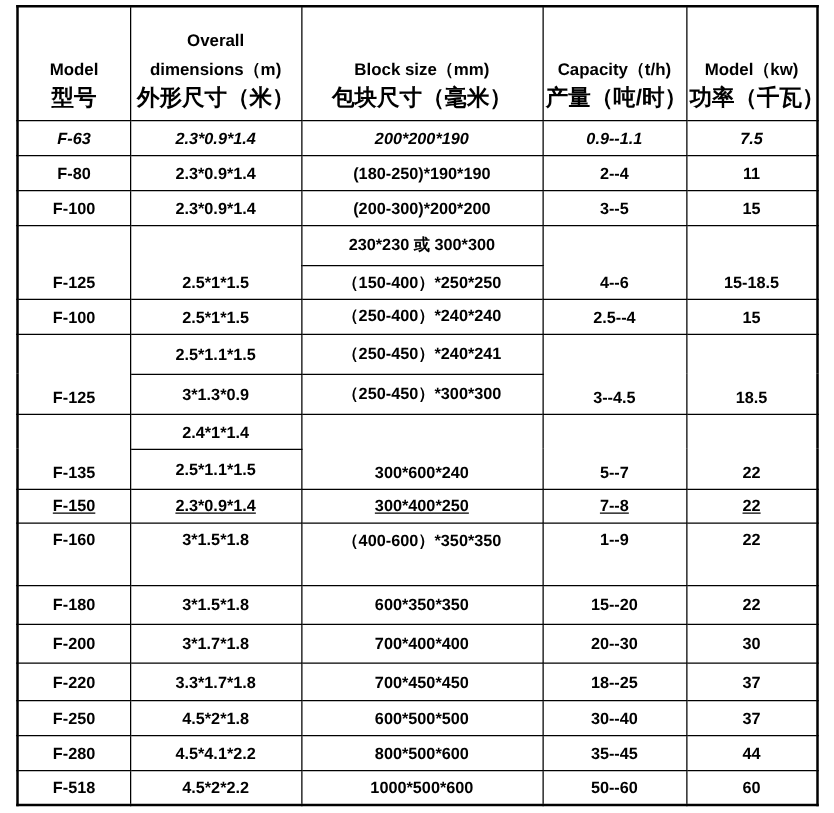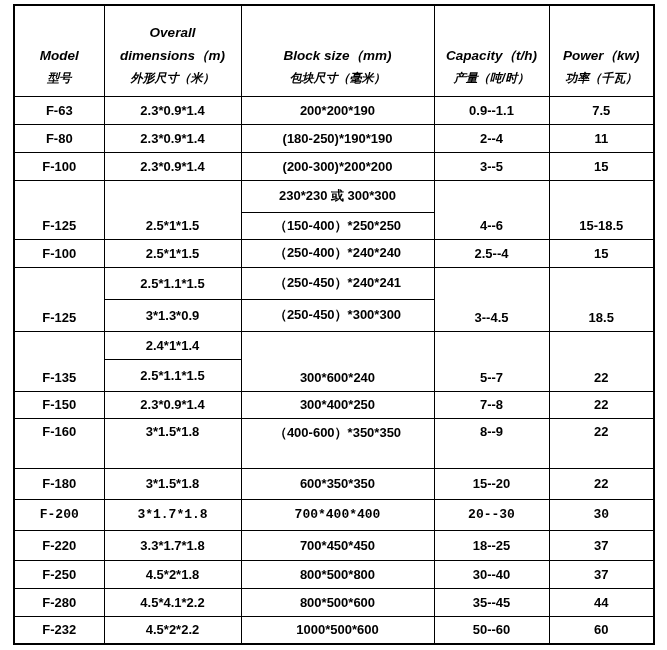--- a/index.html
+++ b/index.html
@@ -30,22 +30,22 @@
     font-size: 13px;
     font-weight: bold;
     overflow: hidden;
     white-space: nowrap;
   }
   .spec thead tr { height: 91px; }
   .spec th {
     vertical-align: bottom;
     padding-bottom: 6px;
   }
-  .hl { line-height: 23px; font-size: 13.5px; font-style: italic; }
-  .hl.zh { font-size: 12px; }
+  .hl { line-height: 23px; font-size: 13.5px; }
+  .hl.zh { font-size: 18px; }
   td.va-bottom { vertical-align: bottom; padding-bottom: 6px; }
   td.va-top { vertical-align: top; padding-top: 5px; }
 </style>
 </head>
 <body>
 
 <div class="canvas">
   <table class="spec">
     <colgroup>
       <col style="width:90px">
@@ -67,27 +67,27 @@
         </th>
         <th>
           <div class="hl">Block size（mm)</div>
           <div class="hl zh">包块尺寸（毫米）</div>
         </th>
         <th>
           <div class="hl">Capacity（t/h)</div>
           <div class="hl zh">产量（吨/时）</div>
         </th>
         <th>
-          <div class="hl">Power（kw)</div>
+          <div class="hl">Model（kw)</div>
           <div class="hl zh">功率（千瓦）</div>
         </th>
       </tr>
     </thead>
     <tbody id="spec-tbody">
-        <tr style="height: 28px;">
+        <tr style="height: 28px; font-style: italic;">
           <td>F-63</td>
           <td>2.3*0.9*1.4</td>
           <td>200*200*190</td>
           <td>0.9--1.1</td>
           <td>7.5</td>
         </tr>
         <tr style="height: 28px;">
           <td>F-80</td>
           <td>2.3*0.9*1.4</td>
           <td>(180-250)*190*190</td>
@@ -132,71 +132,71 @@
         <tr style="height: 28px;">
           <td rowspan="2" class="va-bottom">F-135</td>
           <td>2.4*1*1.4</td>
           <td rowspan="2" class="va-bottom">300*600*240</td>
           <td rowspan="2" class="va-bottom">5--7</td>
           <td rowspan="2" class="va-bottom">22</td>
         </tr>
         <tr style="height: 32px;">
           <td>2.5*1.1*1.5</td>
         </tr>
-        <tr style="height: 27px;">
+        <tr style="height: 27px; text-decoration: underline;">
           <td>F-150</td>
           <td>2.3*0.9*1.4</td>
           <td>300*400*250</td>
           <td>7--8</td>
           <td>22</td>
         </tr>
         <tr style="height: 50px; margin-left: 20px;">
           <td class="va-top">F-160</td>
           <td class="va-top">3*1.5*1.8</td>
           <td class="va-top">（400-600）*350*350</td>
-          <td class="va-top">8--9</td>
+          <td class="va-top">1--9</td>
           <td class="va-top">22</td>
         </tr>
         <tr style="height: 31px; margin-left: 40px;">
           <td>F-180</td>
           <td>3*1.5*1.8</td>
           <td>600*350*350</td>
           <td>15--20</td>
           <td>22</td>
         </tr>
-        <tr style="height: 31px; font-family: Liberation Mono, monospace;">
+        <tr style="height: 31px;">
           <td>F-200</td>
           <td>3*1.7*1.8</td>
           <td>700*400*400</td>
           <td>20--30</td>
           <td>30</td>
         </tr>
         <tr style="height: 30px;">
           <td>F-220</td>
           <td>3.3*1.7*1.8</td>
           <td>700*450*450</td>
           <td>18--25</td>
           <td>37</td>
         </tr>
         <tr style="height: 28px; padding-left: 11px;">
           <td>F-250</td>
           <td>4.5*2*1.8</td>
-          <td>800*500*800</td>
+          <td>600*500*500</td>
           <td>30--40</td>
           <td>37</td>
         </tr>
         <tr style="height: 28px;">
           <td>F-280</td>
           <td>4.5*4.1*2.2</td>
           <td>800*500*600</td>
           <td>35--45</td>
           <td>44</td>
         </tr>
         <tr style="height: 28px;">
-          <td>F-232</td>
+          <td>F-518</td>
           <td>4.5*2*2.2</td>
           <td>1000*500*600</td>
           <td>50--60</td>
           <td>60</td>
         </tr>
       </tbody>
   </table>
 </div>
 
 </body></html>

